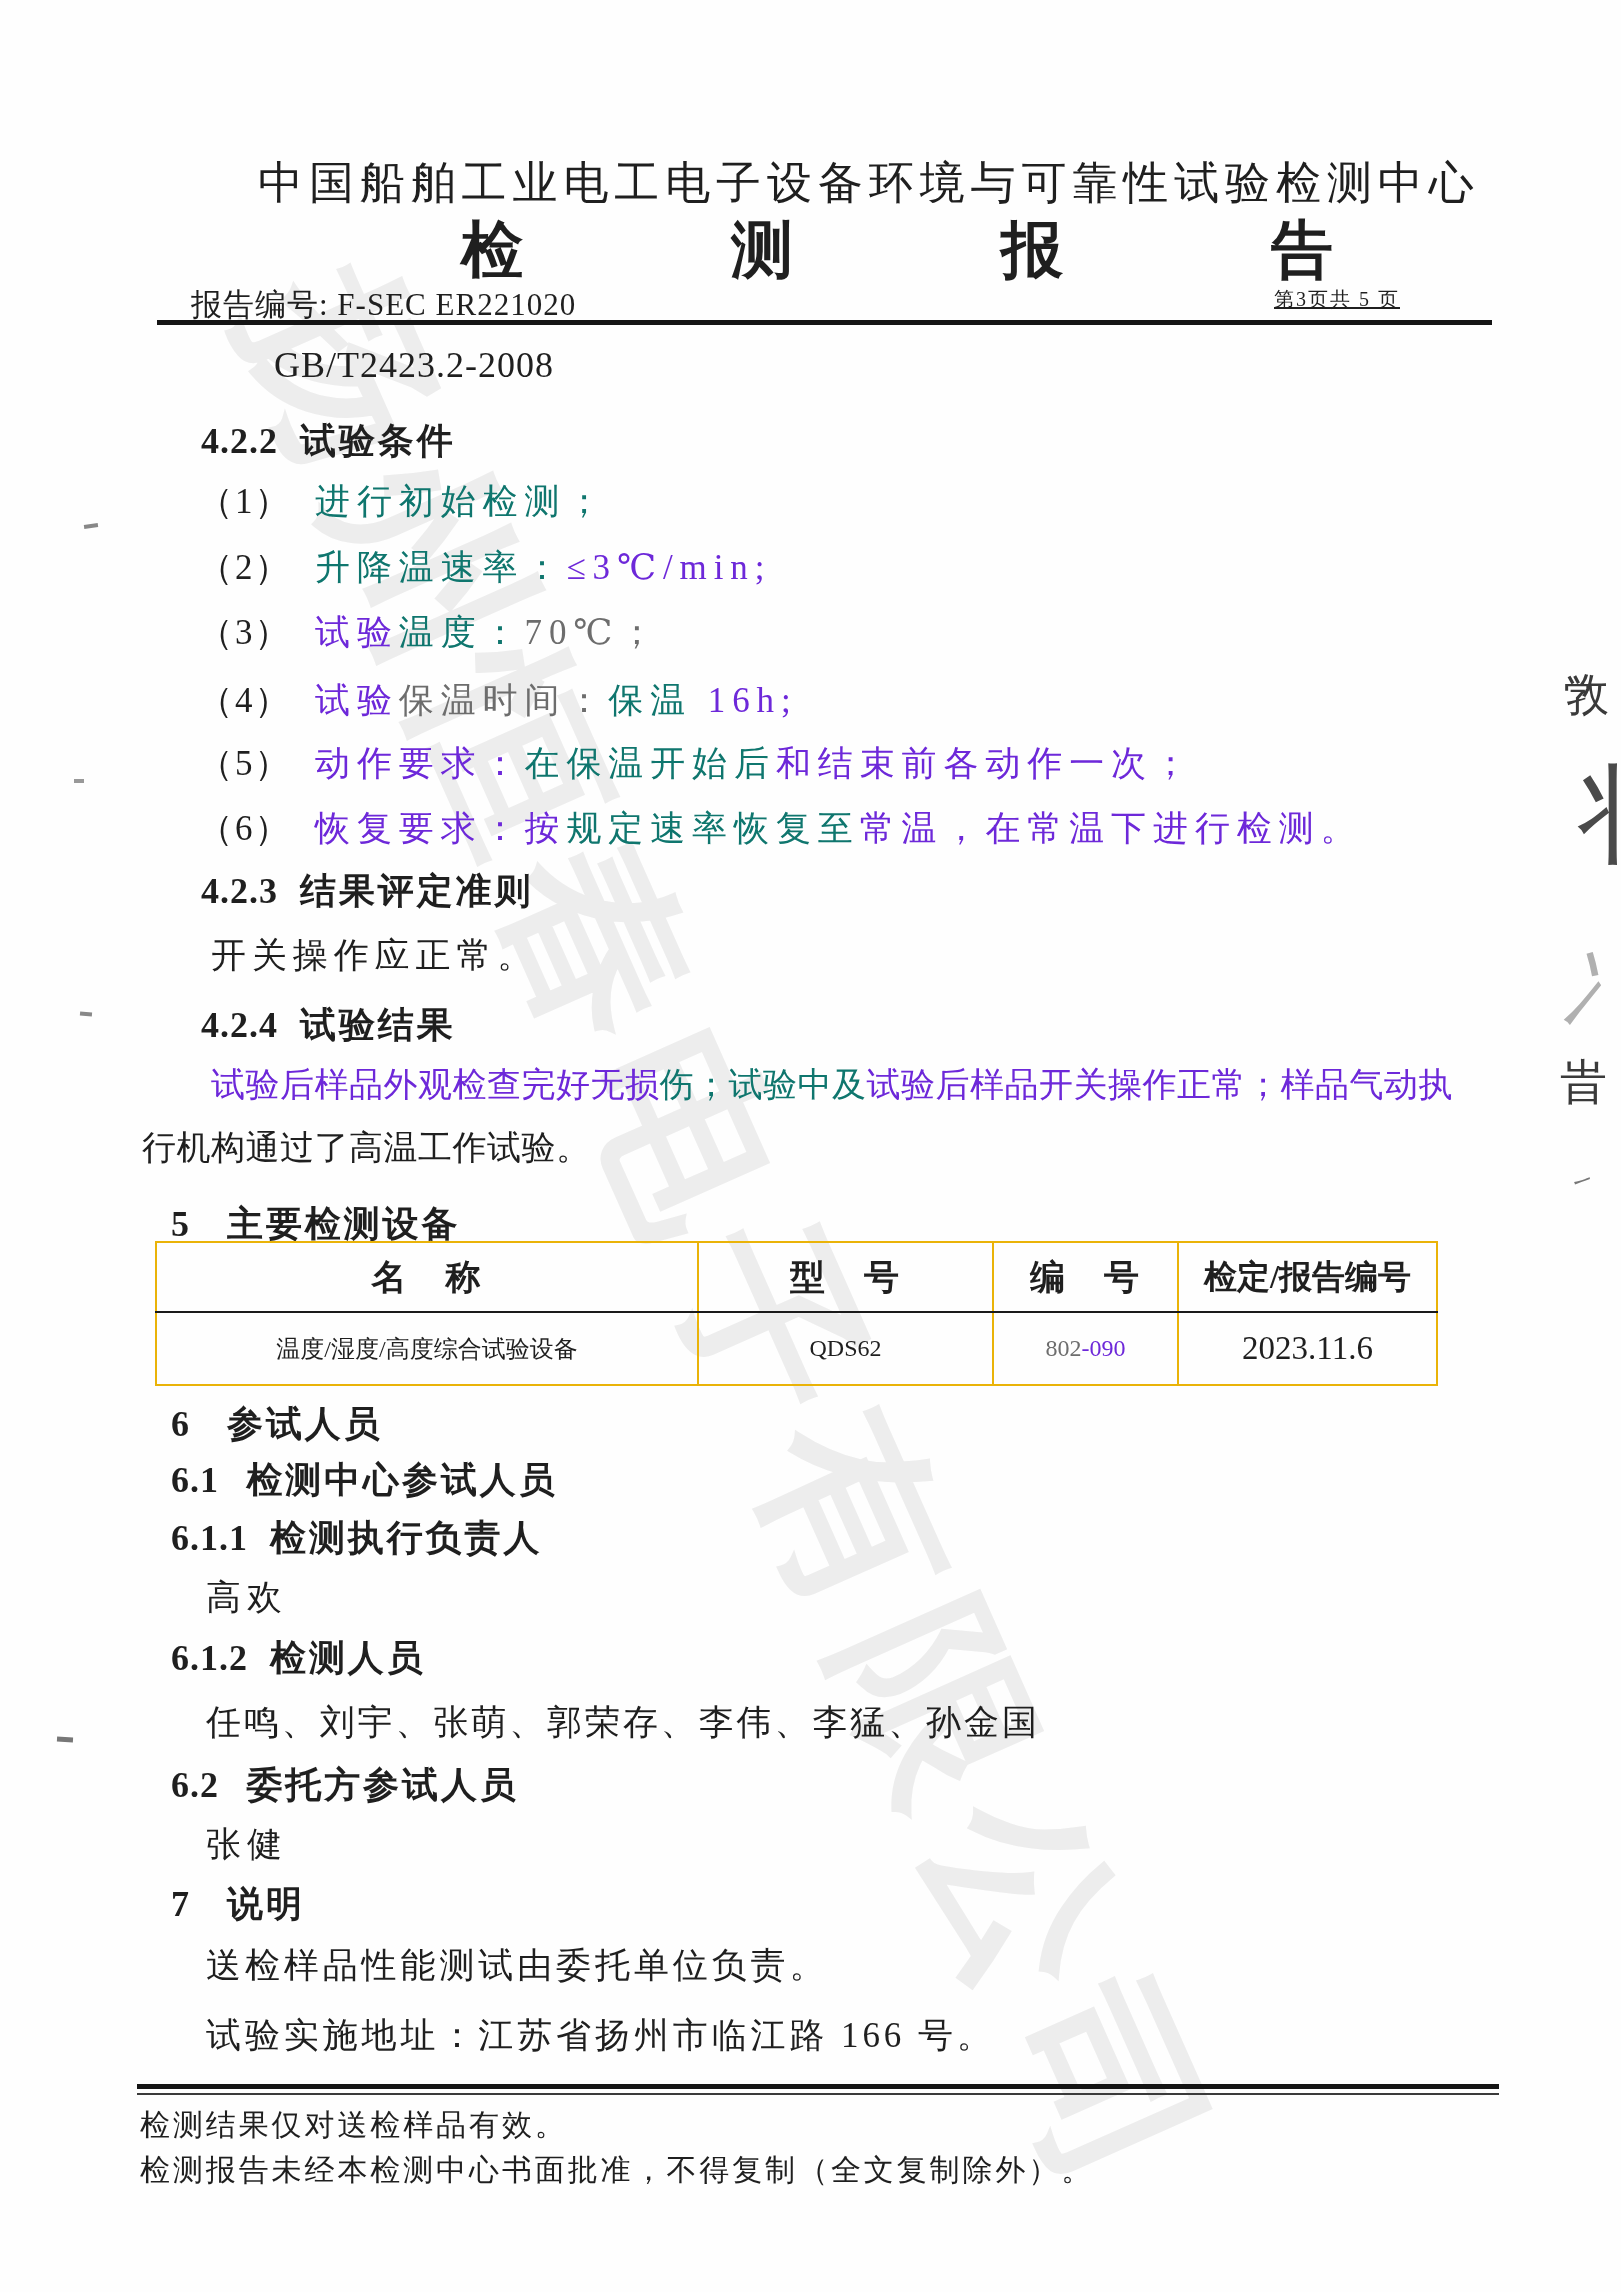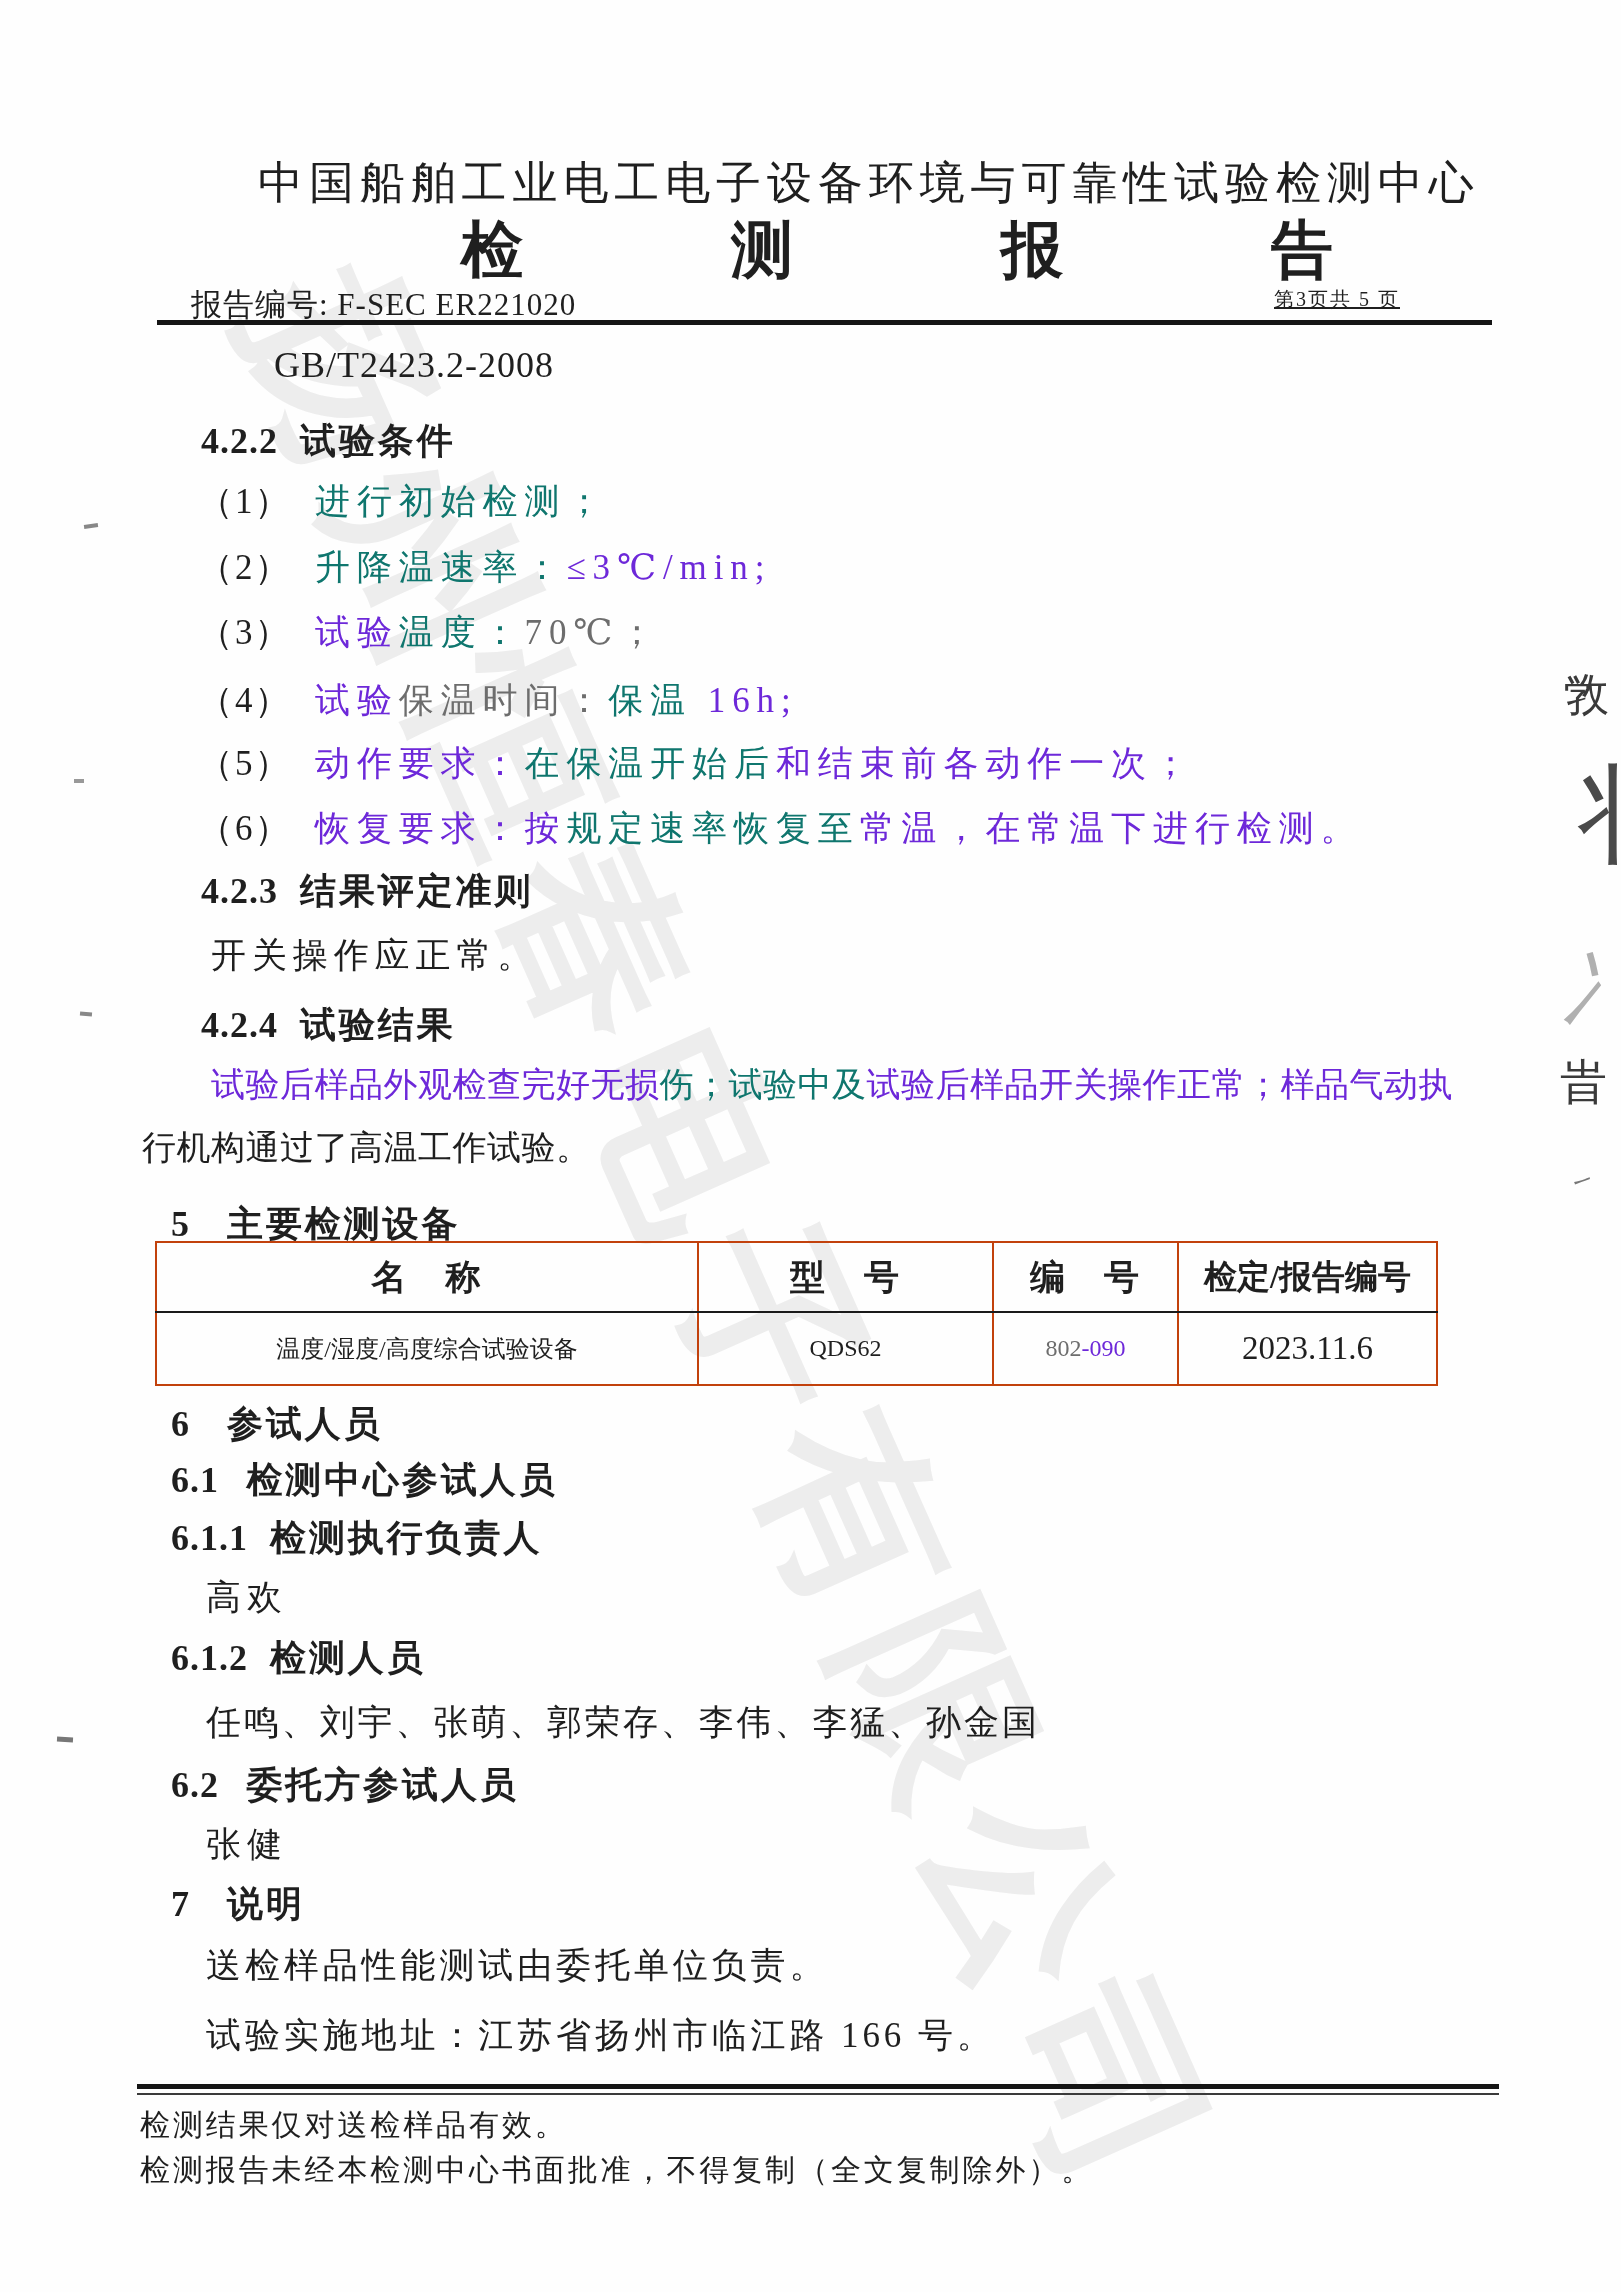--- a/index.html
+++ b/index.html
@@ -51,21 +51,21 @@
   .seg-mid{color:#6d6d6d;}
   .seg-faded{color:#0f766e;}
   
   .equip-table{
     position:absolute;left:155px;top:1241px;
     width:1281px;
     border-collapse:collapse;
     table-layout:fixed;
   }
   .equip-table td,.equip-table th{
-    border:2px solid #c2410c;
+    border:2px solid #eab308;
     text-align:center;
     vertical-align:middle;
     padding:0;
     overflow:hidden;
   }
   .equip-table{border:2.9px solid #1a1a1a;}
   .equip-table tr.hdr td{height:68px;font-size:35px;font-weight:600;letter-spacing:2px;border-bottom:2.9px solid #1a1a1a;}
   .equip-table tr.dat td{height:71px;font-size:24px;}
   .equip-table tr td:last-child{font-size:33px;letter-spacing:0;}
   

